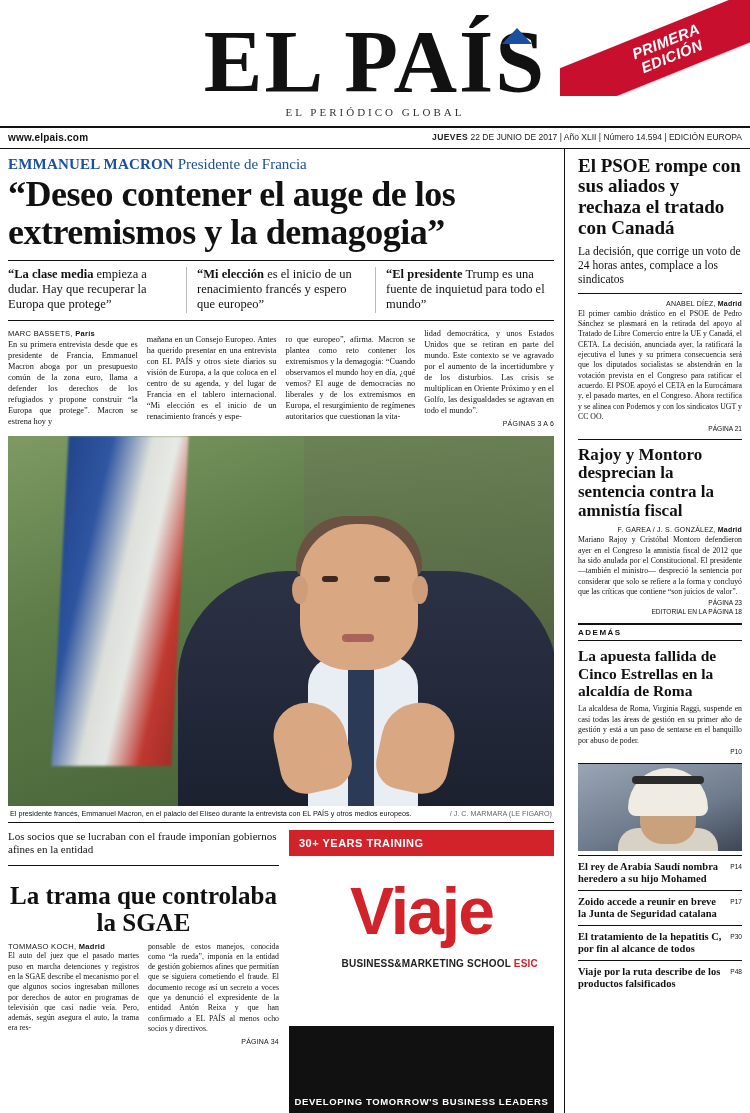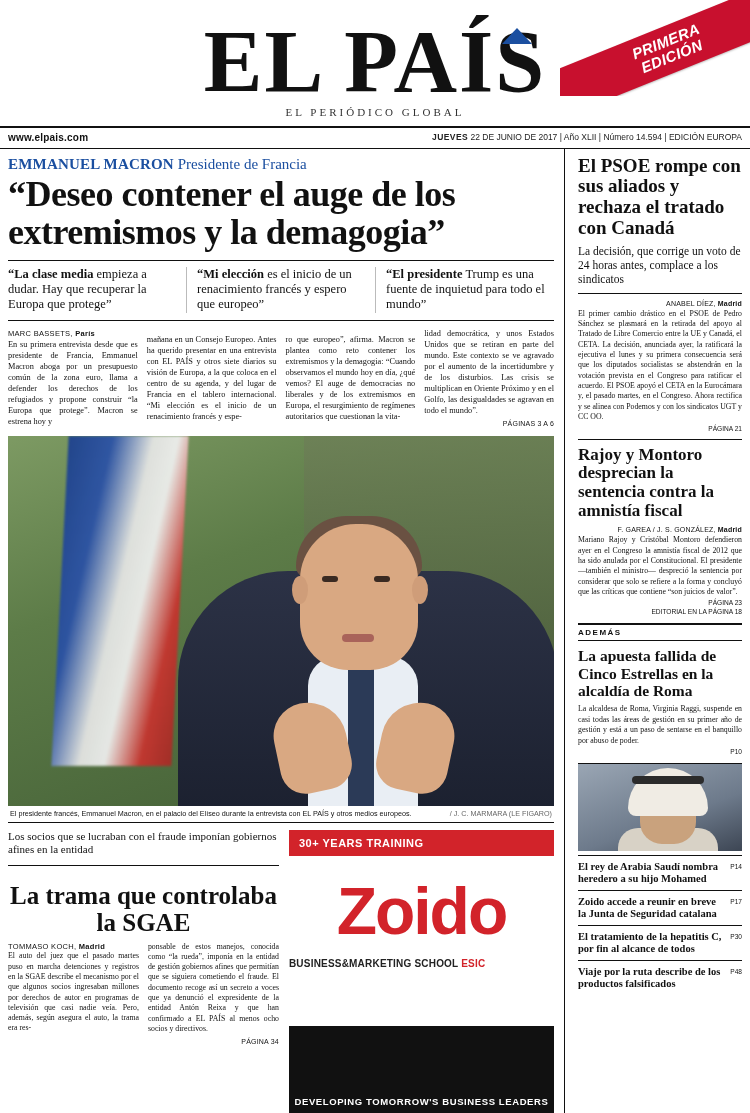--- a/index.html
+++ b/index.html
@@ -214,22 +214,22 @@
     position: absolute; top: 48px; left: 0; right: 0;
     text-align: center;
     font-family: "Liberation Sans", sans-serif;
     font-weight: bold;
     font-size: 66px;
     color: #d2232a;
     letter-spacing: -2px;
     line-height: 1;
   }
   .ad-sub {
-    position: absolute; top: 128px; left: 0; right: 4px;
-    text-align: left;
+    position: absolute; top: 128px; left: 0; right: 16px;
+    text-align: right;
     font-family: "Liberation Sans", sans-serif;
     font-weight: bold;
     font-size: 10px;
     color: #222;
     letter-spacing: .2px;
   }
   .ad-sub .esic { color: #d2232a; }
   .ad-bottom {
     position: absolute; bottom: 0; left: 0; right: 0; height: 59px;
     background: #111; color: #fff;
@@ -408,21 +408,21 @@
             <div class="col">
               <span>ponsable de estos manejos, conocida como “la rueda”, imponía en la entidad de gestión gobiernos afines que permitían que se siguiera cometiendo el fraude. El documento recoge así un secreto a voces que ya denunció el expresidente de la entidad Antón Reixa y que han confirmado a EL PAÍS al menos ocho socios y directivos.</span>
               <span class="pagref">PÁGINA 34</span>
             </div>
           </div>
         </div>
 
         <div class="ad">
           <div class="ad-top">
             <div class="ad-red-bar">30+ YEARS TRAINING</div>
-            <div class="ad-mbas">Zoido</div>
+            <div class="ad-mbas">Viaje</div>
             <div class="ad-sub">
               <span>BUSINESS&amp;MARKETING SCHOOL</span>
               <span class="esic">ESIC</span>
             </div>
           </div>
           <div class="ad-bottom">
             <div class="ad-tagline">DEVELOPING TOMORROW'S BUSINESS LEADERS</div>
             <div class="ad-url">www.clase.edu/mbas</div>
           </div>
         </div>

